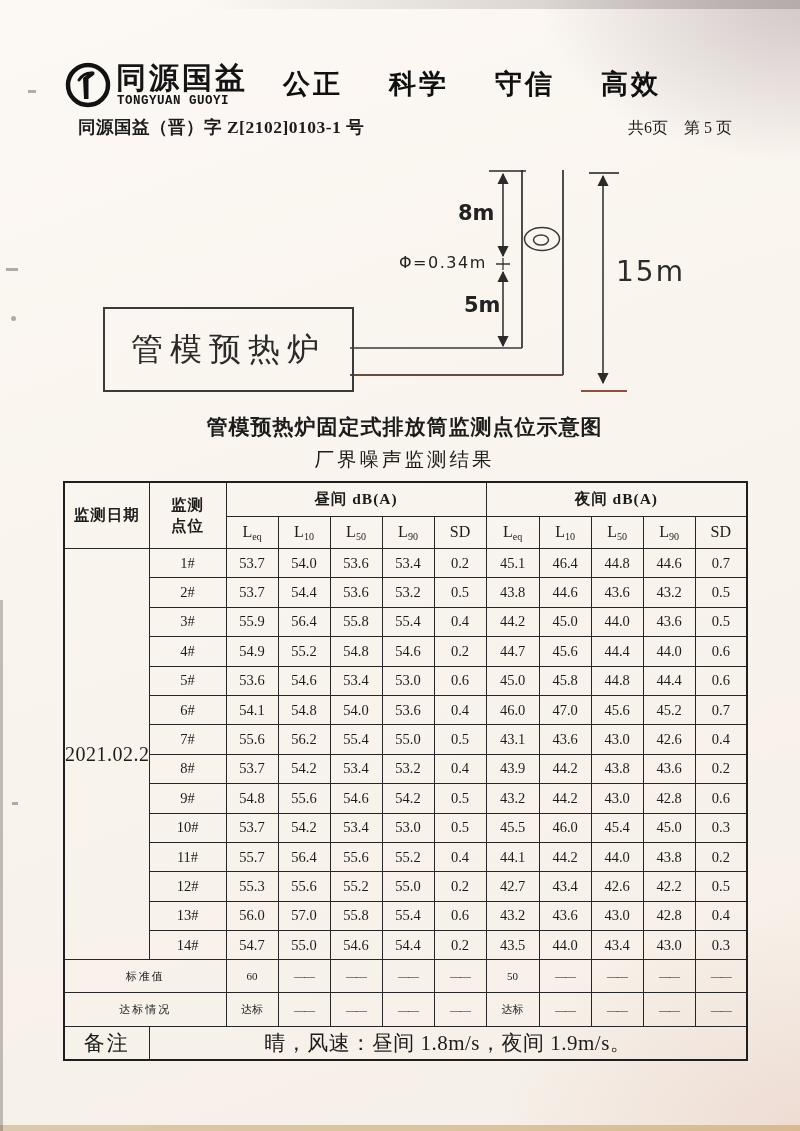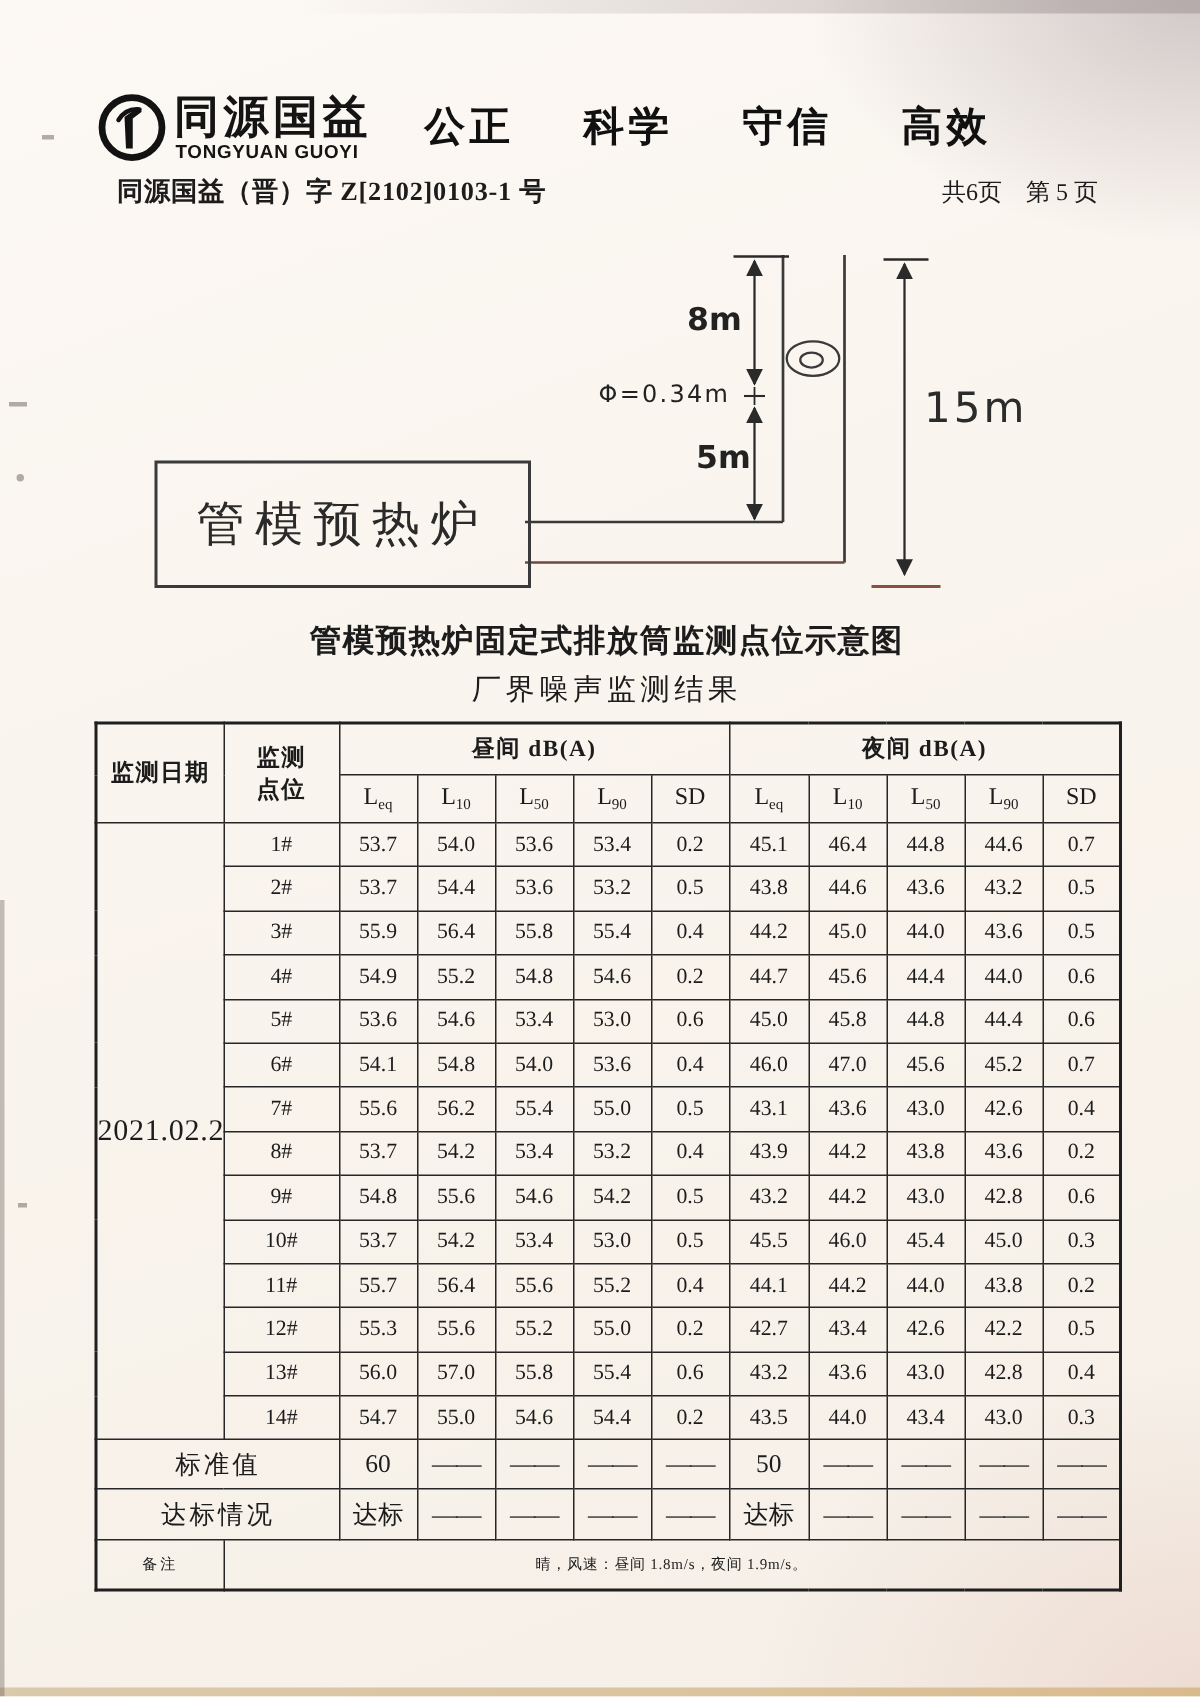--- a/index.html
+++ b/index.html
@@ -16,21 +16,21 @@
   .edge-left{position:absolute;left:0;top:600px;bottom:0;width:3px;background:rgba(92,80,74,.35);}
   .speck{position:absolute;background:rgba(70,58,50,.4);}
   .s1{left:6px;top:268px;width:12px;height:3px;}
   .s2{left:11px;top:316px;width:5px;height:5px;border-radius:50%;}
   .s3{left:12px;top:802px;width:6px;height:3px;}
   .s4{left:28px;top:90px;width:8px;height:3px;}
 
   
   .logo{position:absolute;left:64px;top:60px;width:48px;height:50px;}
   .brand-cn{position:absolute;left:116px;top:58px;font-family:"DejaVu Sans","Liberation Sans",sans-serif;font-weight:900;font-size:30px;letter-spacing:3px;color:#141414;}
-  .brand-en{position:absolute;left:117px;top:94px;font-family:Liberation Sans, sans-serif;font-weight:800;font-size:12.5px;letter-spacing:.5px;color:#141414;}
+  .brand-en{position:absolute;left:117px;top:94px;font-family:Liberation Mono, monospace;font-weight:800;font-size:12.5px;letter-spacing:.5px;color:#141414;}
   .slogan{position:absolute;left:283px;top:66px;display:flex;gap:46px;font-family:"DejaVu Serif","Liberation Serif",serif;font-weight:900;font-size:27px;letter-spacing:3px;color:#101010;}
   .doc-number{position:absolute;left:78px;top:115px;font-size:17.5px;font-weight:700;letter-spacing:.5px;}
   .page-info{position:absolute;left:628px;top:118px;font-size:16px;display:flex;gap:16px;justify-content:flex-end;}
 
   
   .diagram-svg{position:absolute;left:0;top:150px;}
   .furnace-box{position:absolute;left:103px;top:307px;width:247px;height:81px;border:2px solid #3a3a3a;display:flex;align-items:center;justify-content:center;font-size:32px;letter-spacing:7px;color:#2a2a2a;}
   .dlabel{position:absolute;font-family:"DejaVu Sans","Liberation Sans",sans-serif;color:#222;}
   .d8{left:458px;top:201px;font-size:21px;font-weight:700;}
   .d5{left:464px;top:293px;font-size:21px;font-weight:700;}
@@ -41,25 +41,25 @@
 
   
   table.noise{position:absolute;left:63px;top:481px;width:683px;border-collapse:collapse;table-layout:fixed;border:2px solid #1f1f1f;}
   table.noise td,table.noise th{border:1.5px solid #262626;text-align:center;padding:0;font-weight:normal;overflow:hidden;}
   tr.h1 th{height:33px;font-size:15.5px;font-weight:600;letter-spacing:1px;}
   tr.h2 th{height:31px;font-size:16px;margin-top:48px;}
   .lsub{font-size:10px;vertical-align:-3px;}
   td.pt,td.v{height:28.4px;font-size:14.5px;}
   td.datecell{font-size:20px;letter-spacing:.5px;}
   td.lab{font-size:15.5px;font-weight:600;letter-spacing:2px;}
-  tr.std td,tr.cmp td{height:32px;font-size:17px;margin-top:32px;}
+  tr.std td,tr.cmp td{height:32px;font-size:11px;margin-top:32px;}
   tr.cmp td{height:33px;}
   td.lft{text-align:left;padding-left:9px;}
   td.dash{letter-spacing:-1px;color:#222;}
-  tr.rem td{height:32px;font-size:10px;}
+  tr.rem td{height:32px;font-size:21px;}
   td.remtext{text-align:left;padding-left:14px;letter-spacing:.5px;}
 </style>
 </head>
 <body>
 
 <div class="page">
 
   <div class="edge-top"></div>
   <div class="corner-tr"></div>
   <div class="corner-br"></div>

